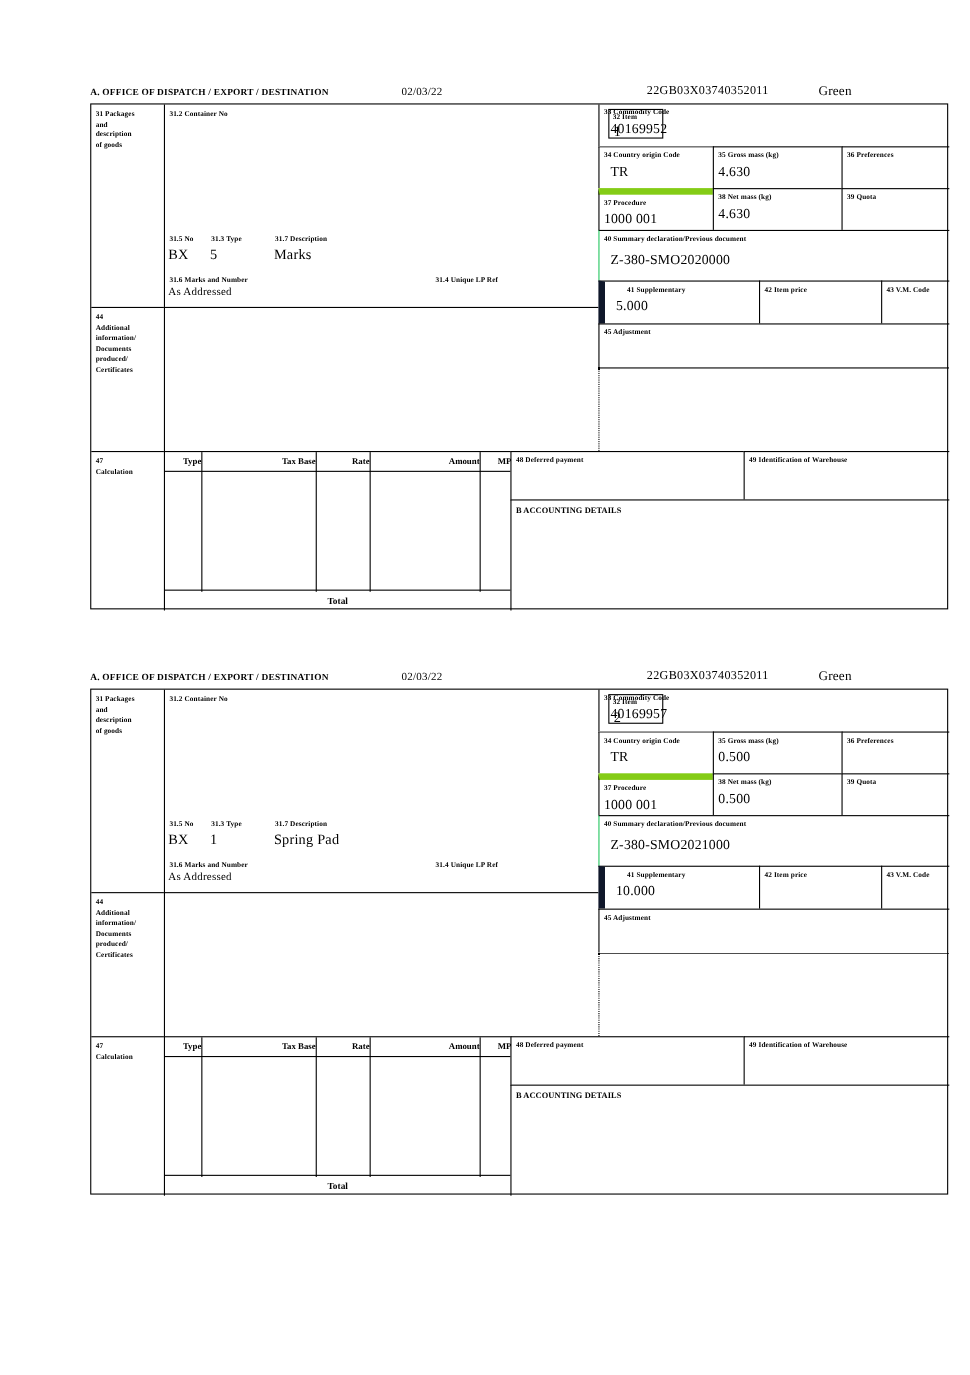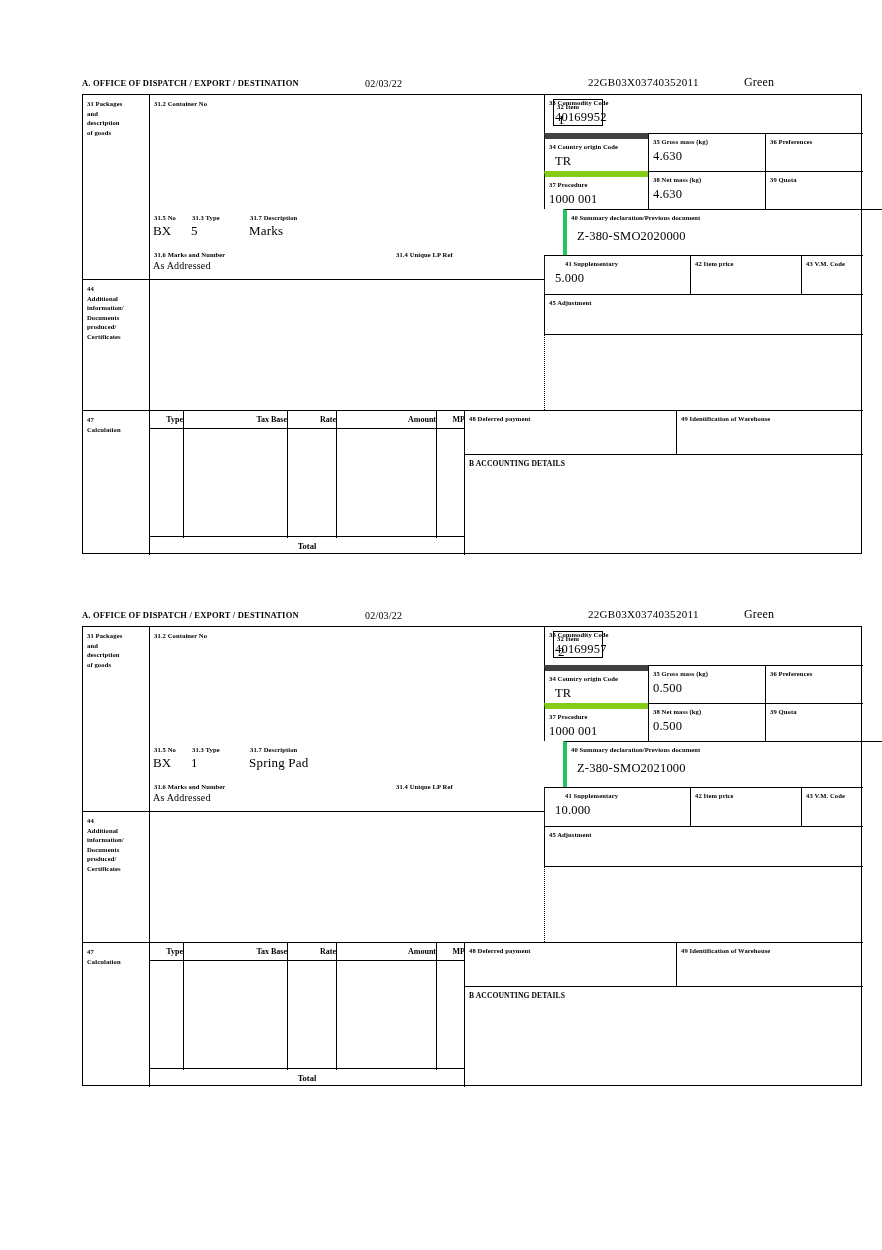--- a/index.html
+++ b/index.html
@@ -126,28 +126,28 @@
   .box44-body {
     left: 66px; top: 184px;
     width: 395px; height: 131px;
     border-left: 1px solid #000;
     border-top: 1px solid #000;
   }
 
   
   .rcol { left: 461px; width: 319px; }
   .b33 { top: 0; height: 38px; border-left: 1px solid #000; padding: 3px 0 0 4px; }
-  .b34 { left: 461px; top: 38px; width: 104px; height: 38px; border-left: 1px solid #000; border-top: 6px solid #404040; padding: 3px 0 0 4px; }
+  .b34 { left: 461px; top: 38px; width: 104px; height: 38px; border-left: 1px solid #000; border-top: 1px solid #404040; padding: 3px 0 0 4px; }
   .b35 { left: 565px; top: 38px; width: 117px; height: 38px; border-left: 1px solid #000; border-top: 1px solid #000; padding: 3px 0 0 4px; }
   .b36 { left: 682px; top: 38px; width: 98px; height: 38px; border-left: 1px solid #000; border-top: 1px solid #000; padding: 3px 0 0 4px; }
   .b37 { left: 461px; top: 76px; width: 104px; height: 38px; border-left: 1px solid #000; border-top: 6px solid #84cc16; padding: 3px 0 0 4px; }
   .b38 { left: 565px; top: 76px; width: 117px; height: 38px; border-left: 1px solid #000; border-top: 1px solid #000; padding: 3px 0 0 4px; }
   .b39 { left: 682px; top: 76px; width: 98px; height: 38px; border-left: 1px solid #000; border-top: 1px solid #000; padding: 3px 0 0 4px; }
-  .b40 { left: 461px; top: 114px; width: 319px; height: 46px; border-left: 4px solid #22c55e; border-top: 1px solid #000; padding: 3px 0 0 4px; margin-left: 19px; }
-  .b41 { left: 461px; top: 160px; width: 146px; height: 39px; border-left: 1px solid #0f172a; border-top: 1px solid #000; padding: 3px 0 0 20px; }
+  .b40 { left: 461px; top: 114px; width: 319px; height: 46px; border-left: 1px solid #22c55e; border-top: 1px solid #000; padding: 3px 0 0 4px; }
+  .b41 { left: 461px; top: 160px; width: 146px; height: 39px; border-left: 6px solid #0f172a; border-top: 1px solid #000; padding: 3px 0 0 20px; }
   .b42 { left: 607px; top: 160px; width: 111px; height: 39px; border-left: 1px solid #000; border-top: 1px solid #000; padding: 3px 0 0 4px; }
   .b43 { left: 718px; top: 160px; width: 62px; height: 39px; border-left: 1px solid #000; border-top: 1px solid #000; padding: 3px 0 0 4px; }
   .b45 { left: 461px; top: 199px; width: 319px; height: 40px; border-left: 1px solid #000; border-top: 1px solid #000; padding: 3px 0 0 4px; }
   .b46wrap { left: 461px; top: 239px; width: 319px; height: 76px; border-left: 1px dotted #000; border-top: 1px solid #000; }
   .b46 { left: 607px; top: 239px; width: 173px; height: 76px; border-left: 1px solid #000; border-top: 1px solid #000; padding: 3px 0 0 4px; }
 
   .rv { position: absolute; left: 10px; top: 15px; font-size: 12.5px; }
   .rv2 { position: absolute; left: 10px; top: 19px; font-size: 12.5px; }
 
   

